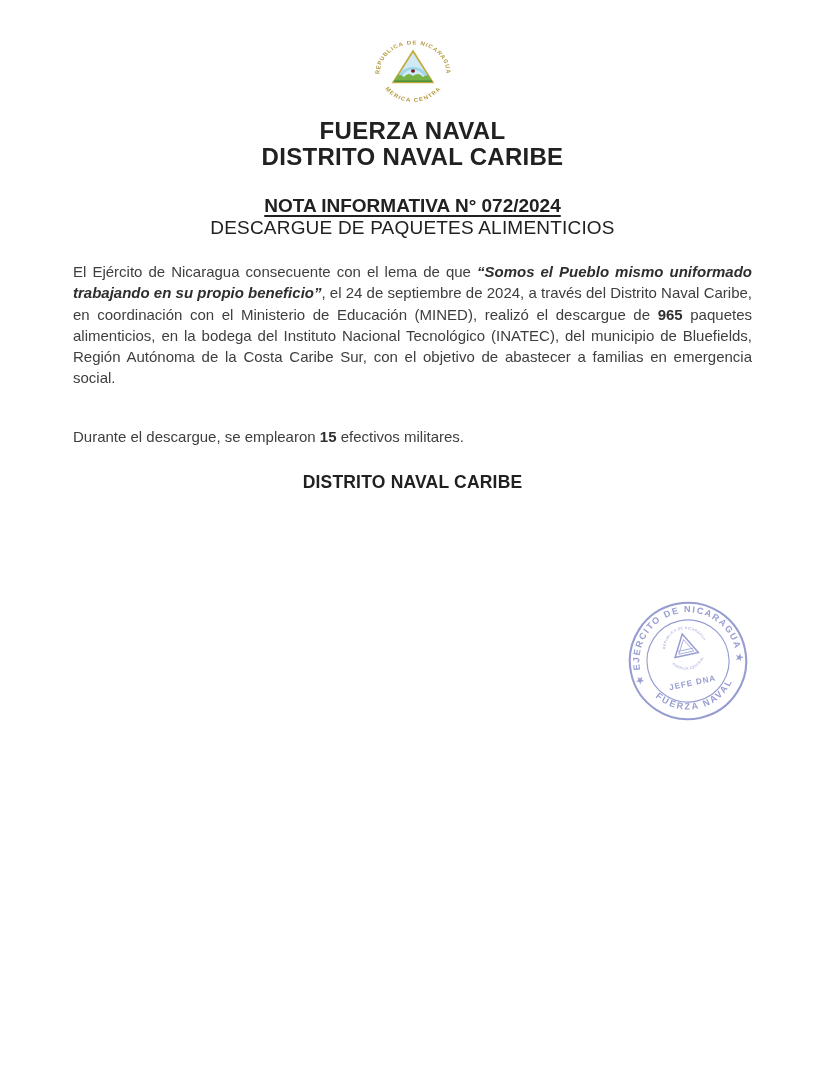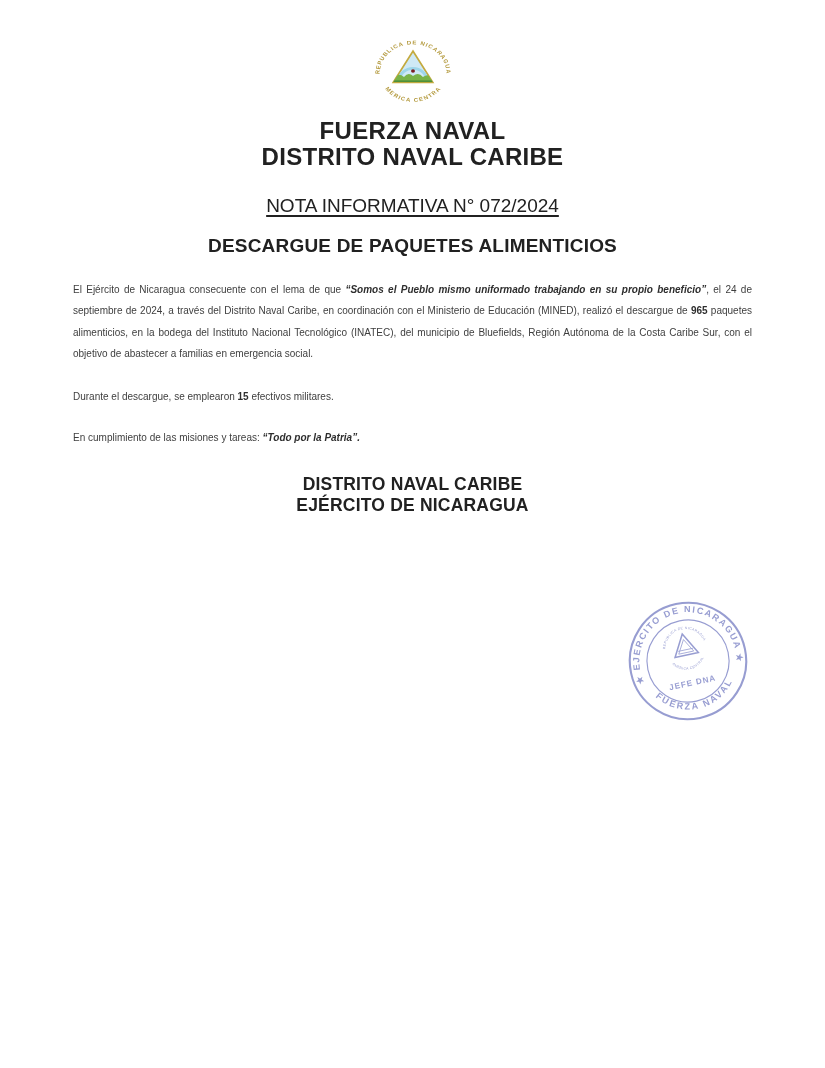--- a/index.html
+++ b/index.html
@@ -23,45 +23,44 @@
     font-size: 24px;
     line-height: 26px;
     font-weight: bold;
     color: #212121;
     letter-spacing: 0.3px;
   }
   .nota-title {
     margin-top: 25px;
     text-align: center;
     font-size: 19px;
-    font-weight: normal;
+    font-weight: bold;
     color: #212121;
   }
   .nota-title .underlined {
     text-decoration: underline;
     text-decoration-thickness: 2px;
     text-underline-offset: 3px;
   }
   .subject-title {
-    margin-top: 18px;
     text-align: center;
     font-size: 19px;
-    font-weight: bold;
+    font-weight: normal;
     color: #212121;
     letter-spacing: 0.2px;
   }
 
   .body-text {
-    font-size: 10px;
+    font-size: 15px;
     line-height: 21.3px;
     color: #3e3e3e;
   }
   p { margin: 0; }
   .p1 { margin-top: 22px; text-align: justify; }
-  .p2 { margin-top: 22px; }
+  .p2 { margin-top: 37px; }
   .p3 { margin-top: 20px; }
   .p4 { margin-top: 19px; }
   .p5 { margin-top: 26px; text-align: justify; }
   .b  { font-weight: bold; color: #2e2e2e; }
   .bi { font-weight: bold; font-style: italic; color: #2e2e2e; }
 
   .signature {
     margin-top: 25px;
     text-align: center;
     font-size: 17.5px;
@@ -120,28 +119,26 @@
       <span class="underlined">NOTA INFORMATIVA N° 072/2024</span>
     </div>
 
     <div class="subject-title">DESCARGUE DE PAQUETES ALIMENTICIOS</div>
 
     <div class="body-text">
       <p class="p1"><span>El Ejército de Nicaragua consecuente con el lema de que </span><span class="bi">“Somos el Pueblo mismo uniformado trabajando en su propio beneficio”</span><span>, el 24 de septiembre de 2024, a través del Distrito Naval Caribe, en coordinación con el Ministerio de Educación (MINED), realizó el descargue de </span><span class="b">965</span><span> paquetes alimenticios, en la bodega del Instituto Nacional Tecnológico (INATEC), del municipio de Bluefields, Región Autónoma de la Costa Caribe Sur, con el objetivo de abastecer a familias en emergencia social.</span></p>
 
       <p class="p2"><span>Durante el descargue, se emplearon </span><span class="b">15</span><span> efectivos militares.</span></p>
 
-      <p class="p3"><span>En cumplimiento de las misiones y tareas: </span><span class="bi">“Todo por la Patria”.</span></p>
 
 
     </div>
 
     <div class="signature">
       <div>DISTRITO NAVAL CARIBE</div>
-      <div>EJÉRCITO DE NICARAGUA</div>
     </div>
   </div>
 
   <svg class="seal" viewBox="0 0 130 130">
     <g transform="rotate(-12 65 65)" fill="none">
       <defs>
         <path id="sealTop" d="M 17.7,84.1 A 51,51 0 1 1 112.3,84.1" fill="none"></path>
         <path id="sealBottom" d="M 21.8,92 A 51,51 0 0 0 108.2,92" fill="none"></path>
         <path id="sealInnerTop" d="M 45.5,60 A 21,21 0 1 1 84.5,60" fill="none"></path>
         <path id="sealInnerBottom" d="M 48,64.5 A 20,20 0 0 0 82,64.5" fill="none"></path>

